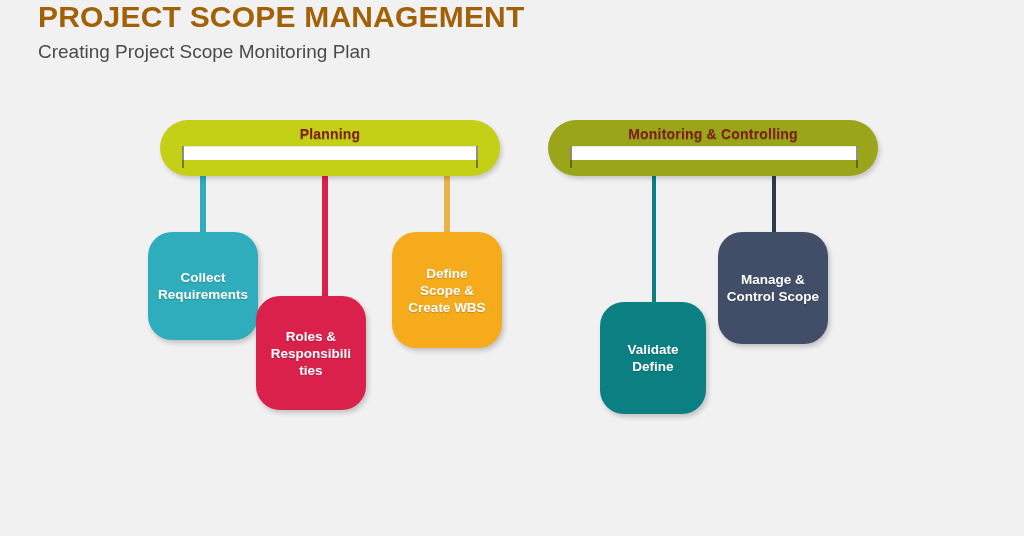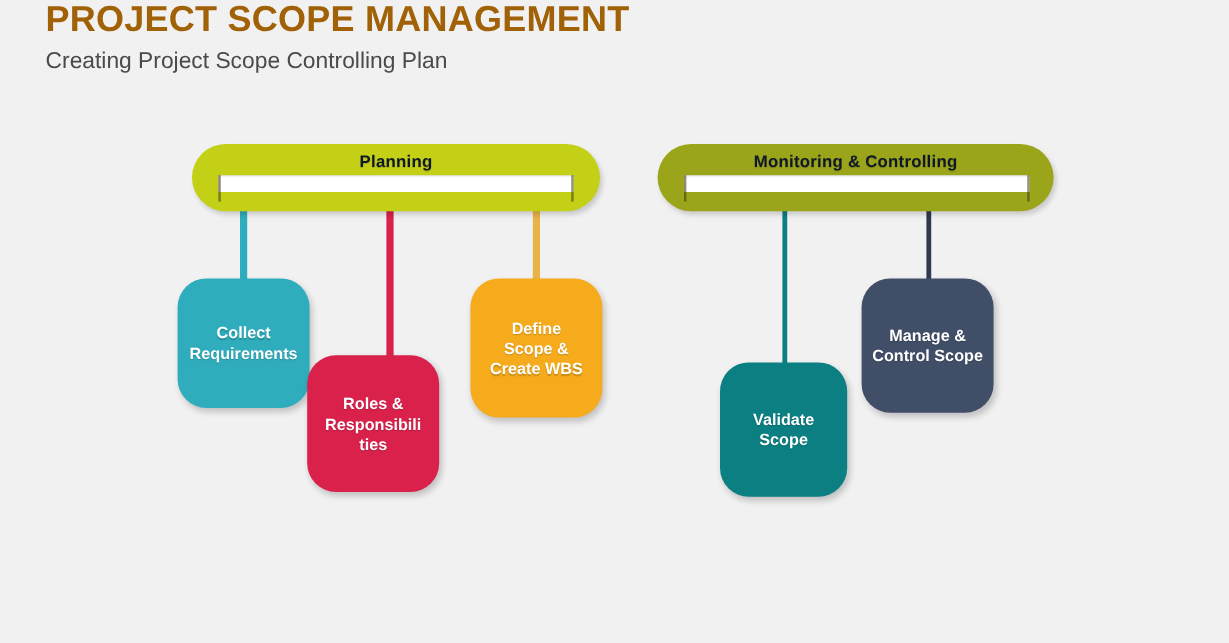--- a/index.html
+++ b/index.html
@@ -58,21 +58,21 @@
     border-radius: 999px;
     box-shadow: 2px 3px 4px rgba(0,0,0,0.17);
     overflow: hidden;
   }
   .banner-label {
     position: absolute;
     left: 0;
     right: 0;
     top: 6px;
     text-align: center;
-    color: #0f172a;
+    color: #7f1d1d;
     font-weight: bold;
     font-size: 14px;
     letter-spacing: 0.2px;
     text-shadow: 0 1px 1px rgba(0,0,0,0.18);
     white-space: nowrap;
   }
   .banner-bar {
     position: absolute;
     background: #ffffff;
     box-shadow: inset 1px 1px 1px rgba(0,0,0,0.10);
@@ -108,21 +108,21 @@
     line-height: 17px;
     text-shadow: 0 1px 1px rgba(0,0,0,0.20);
     white-space: pre-line;
   }
 </style>
 </head>
 <body>
 
 <div id="header">
   <div id="title">PROJECT SCOPE MANAGEMENT</div>
-  <div id="subtitle">Creating Project Scope Controlling Plan</div>
+  <div id="subtitle">Creating Project Scope Monitoring Plan</div>
 </div>
 
 <div id="diagram">
 
   <div class="group">
 
     <div class="connector" style="left:200px; top:166px; width:6px; height:76px; background:#2fadbc;"></div>
     <div class="connector" style="left:322px; top:166px; width:6px; height:140px; background:#d9214c;"></div>
     <div class="connector" style="left:444px; top:166px; width:6px; height:76px; background:#e8b44a;"></div>
 
@@ -158,21 +158,21 @@
 
     <div class="banner" style="left:548px; top:120px; width:330px; height:56px; background:#9aa51a;">
       <div class="banner-label">Monitoring &amp; Controlling</div>
       <div class="banner-bar" style="left:22px; top:26px; width:288px; height:14px;"></div>
       <div class="bar-endcap" style="left:22px; top:26px; height:22px;"></div>
       <div class="bar-endcap" style="left:308px; top:26px; height:22px;"></div>
     </div>
 
     <div class="pbox" style="left:600px; top:302px; width:106px; height:112px; background:#0b7f82;">
       <span class="pbox-label">Validate
-Scope</span>
+Define</span>
     </div>
 
     <div class="pbox" style="left:718px; top:232px; width:110px; height:112px; background:#414e68;">
       <span class="pbox-label">Manage &amp;
 Control Scope</span>
     </div>
   </div>
 
 </div>
 

